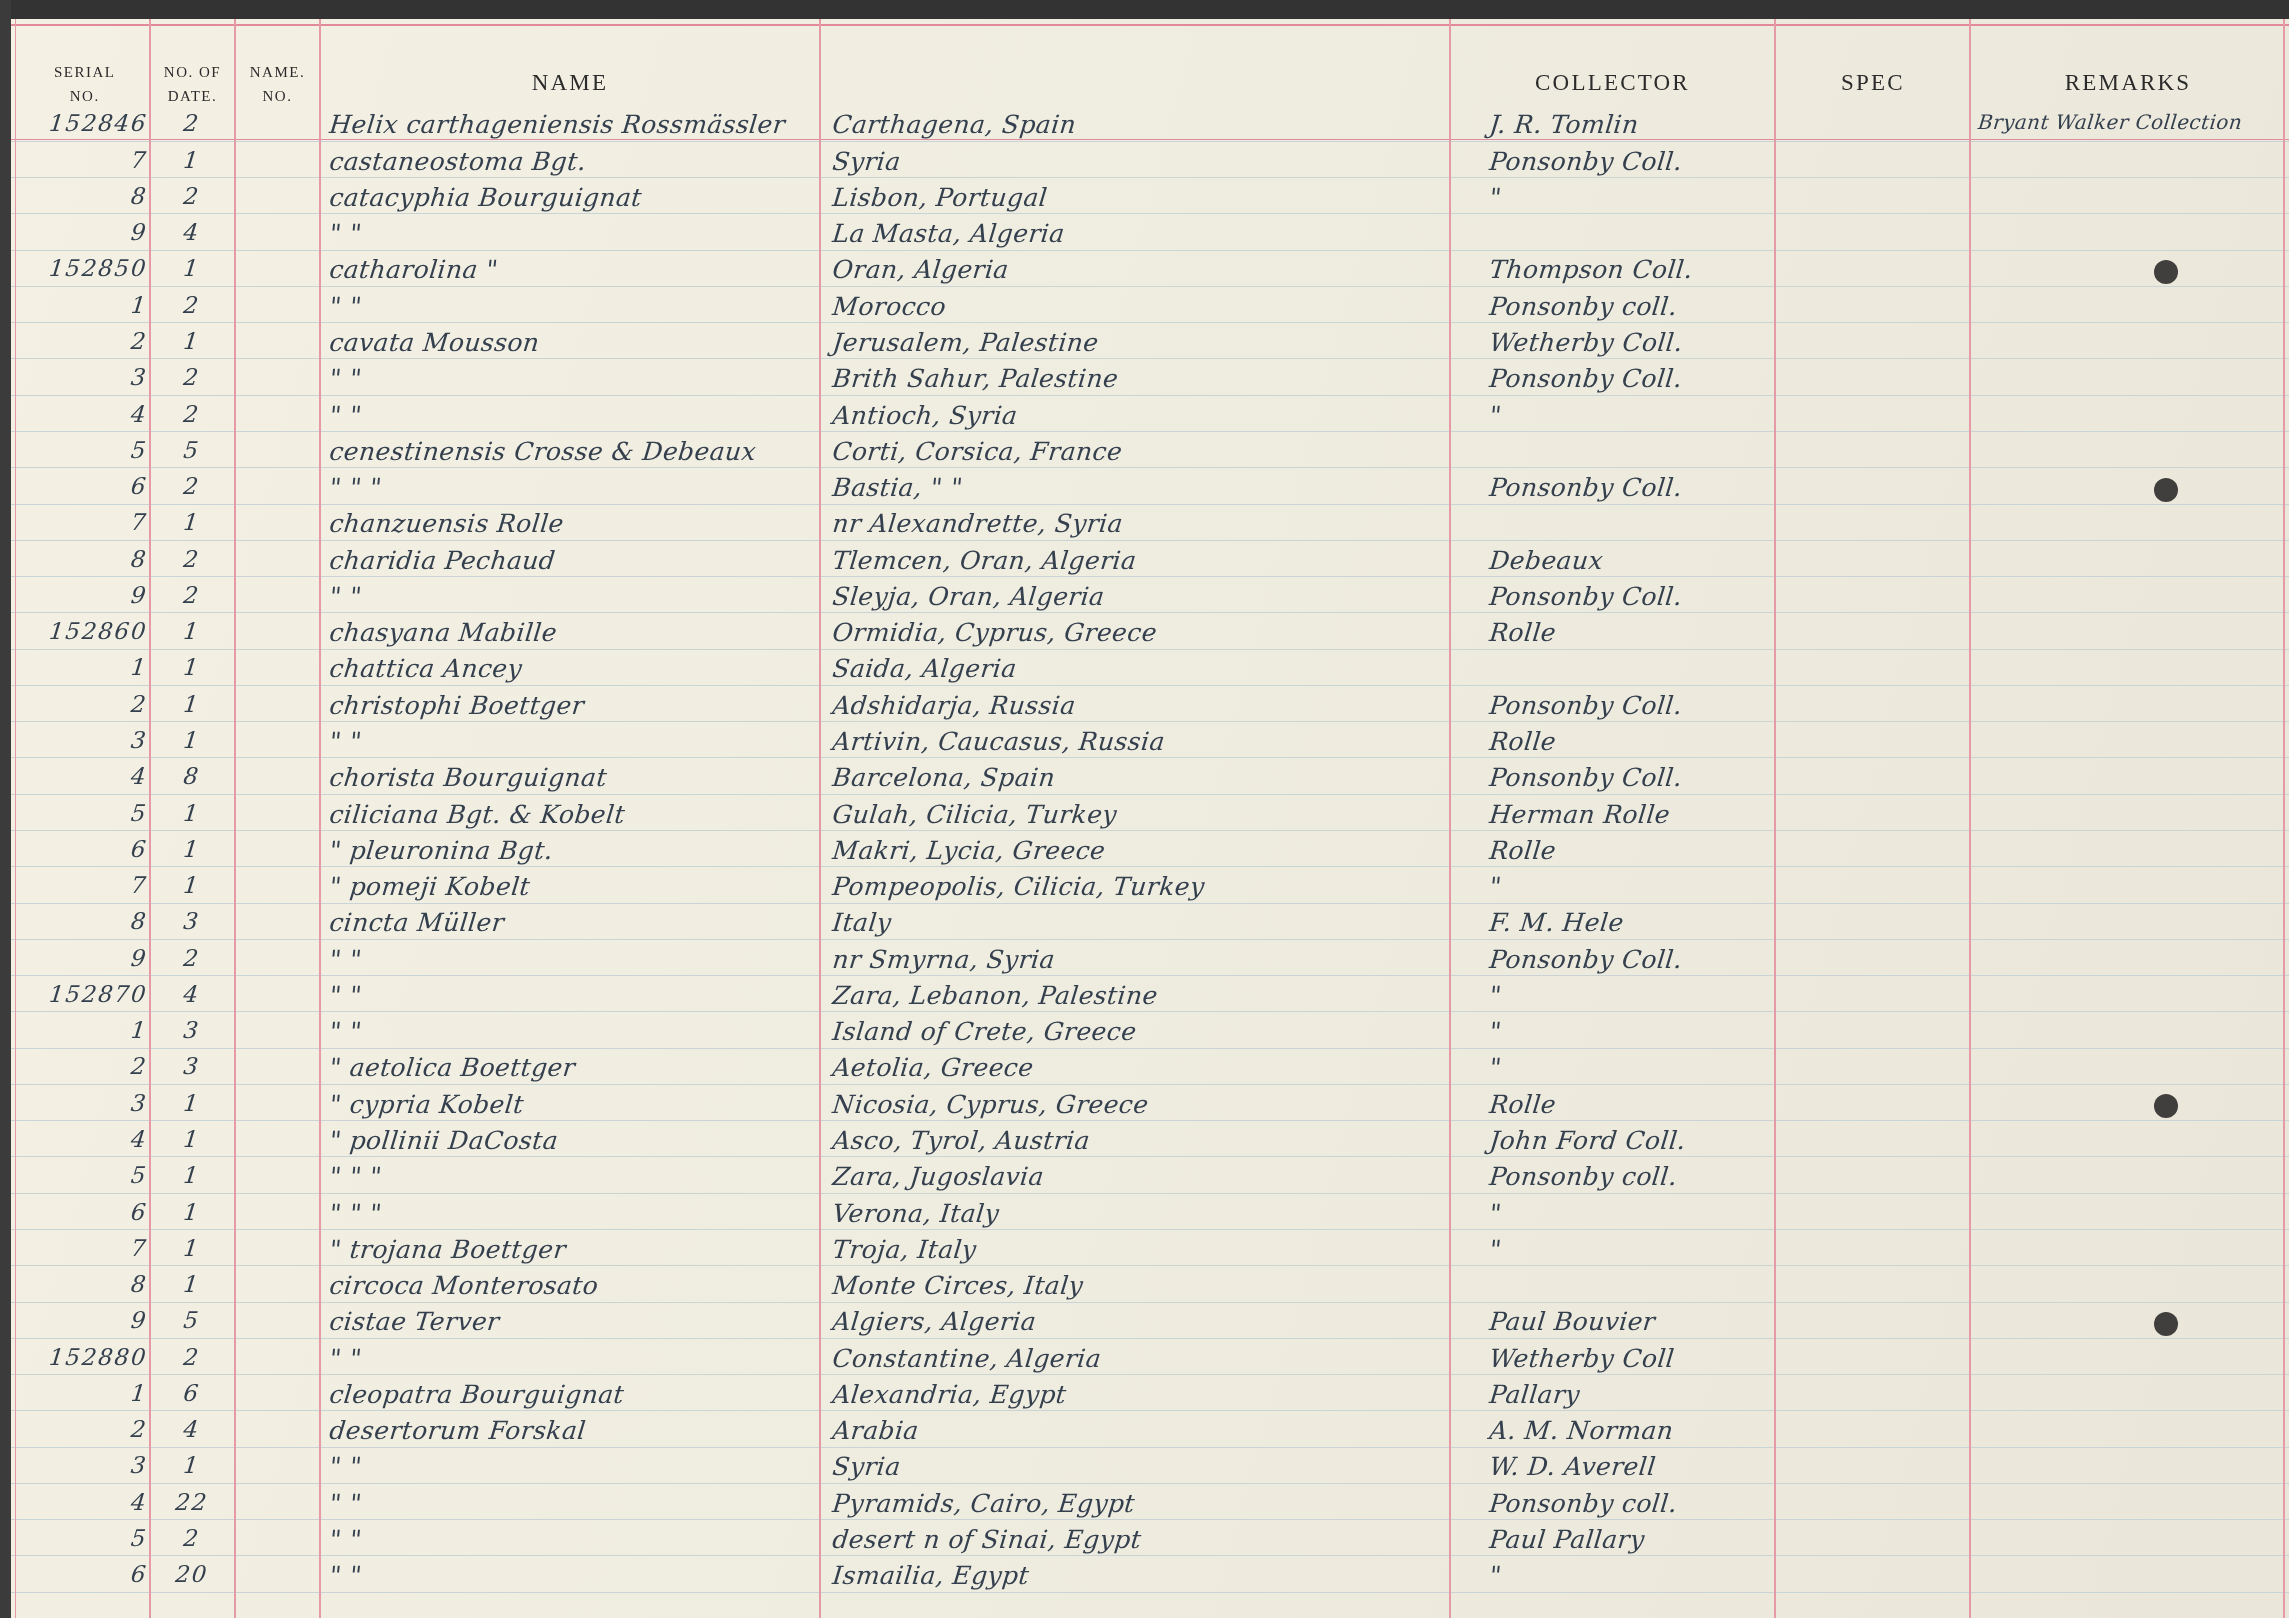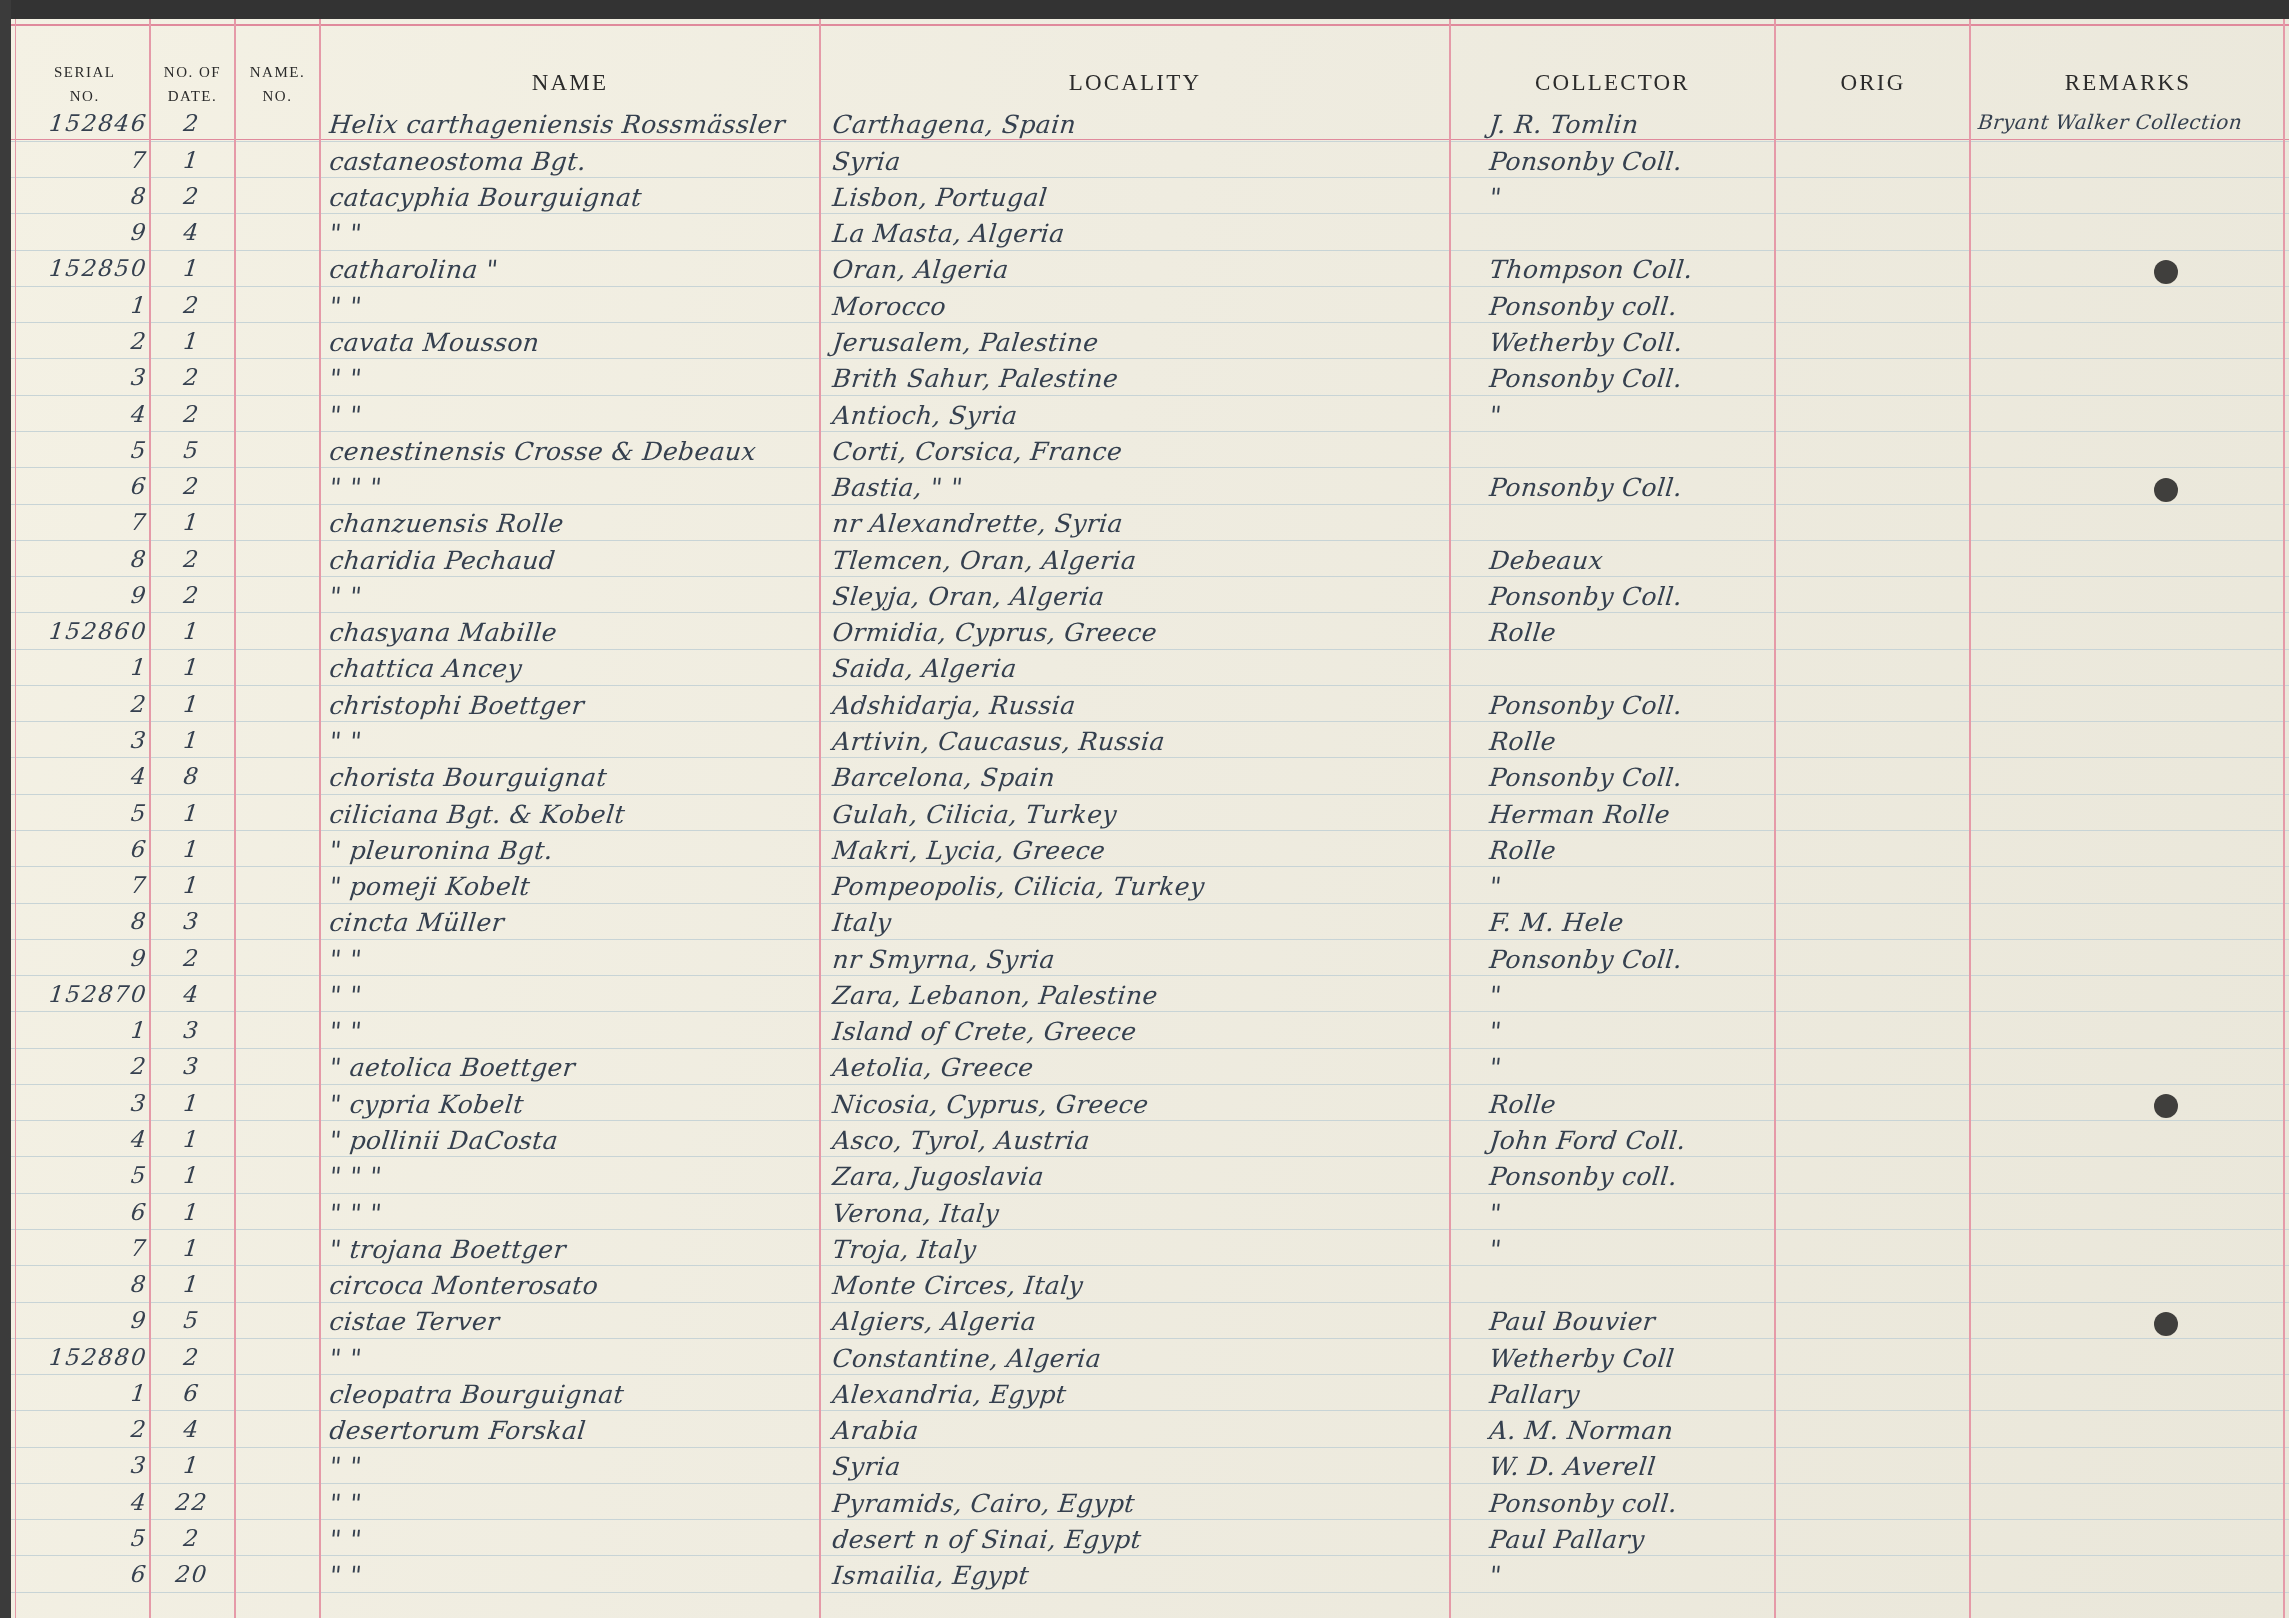--- a/index.html
+++ b/index.html
@@ -188,23 +188,22 @@
       </div>
       <div class="col-head two-line" style="left:140px; width:83px;">
         <div>NO. OF</div>
         <div>DATE.</div>
       </div>
       <div class="col-head two-line" style="left:225px; width:83px;">
         <div>NAME.</div>
         <div>NO.</div>
       </div>
       <div class="col-head" style="left:310px; width:498px;">NAME</div>
-      <div class="col-head" style="left:810px; width:628px;">LOCALITY</div>
       <div class="col-head" style="left:1440px; width:323px;">COLLECTOR</div>
-      <div class="col-head" style="left:1765px; width:194px;">ORIG</div>
+      <div class="col-head" style="left:1765px; width:194px;">SPEC</div>
       <div class="col-head" style="left:1960px; width:314px;">REMARKS</div>
     </div>
 
     <div id="rowlayer">
         <div style="position: absolute; left: 0px; top: 0px; width: 100%; height: 0px;">
           <div class="cell hand num" style="left: 13px; top: 91px; width: 122px; text-align: right;">152846</div>
           <div class="cell hand num" style="left: 140px; top: 91px; width: 79px; text-align: center;">2</div>
           <div class="cell hand" style="left: 317px; top: 91px; width: 487px; text-align: left;">Helix carthageniensis Rossmässler</div>
           <div class="cell hand" style="left: 820px; top: 91px; width: 613px; text-align: left;">Carthagena, Spain</div>
           <div class="cell hand" style="left: 1477px; top: 91px; width: 281px; text-align: left;">J. R. Tomlin</div>

